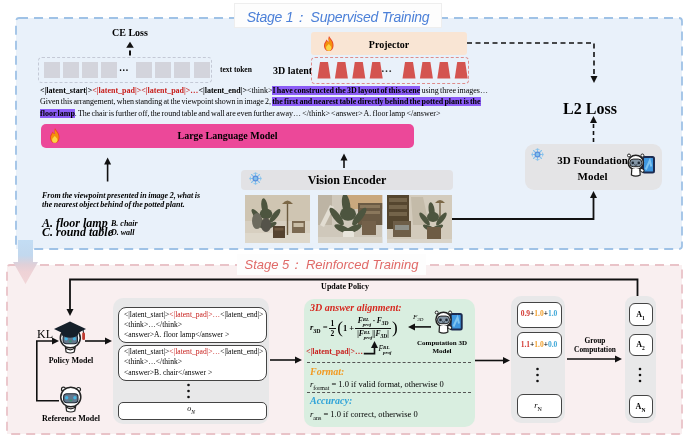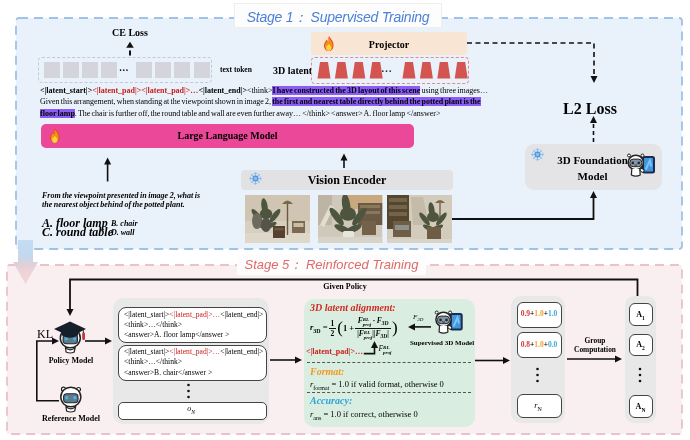--- a/index.html
+++ b/index.html
@@ -91,35 +91,35 @@
   <span class="ser b" style="font-size:12px;line-height:20px;">Vision Encoder</span>
 </div>
 
 <div class="abs" style="left:525px;top:143.5px;width:137px;height:46px;background:#e4e4e6;border-radius:9px;"></div>
 <div class="abs ser b ctr" style="left:550px;top:152px;width:85px;font-size:11px;line-height:16px;">3D Foundation Model</div>
 
 <div class="abs ser b i" style="left:42px;top:191px;font-size:8px;line-height:9.4px;white-space:nowrap;word-spacing:-0.5px;">From the viewpoint presented in image 2, what is<br>the nearest object behind of the potted plant.</div>
 <div class="abs ser b i" style="left:42px;top:218.5px;font-size:12px;line-height:9.6px;white-space:nowrap;">A. floor lamp<br>C. round table</div>
 <div class="abs ser b i" style="left:111px;top:218.5px;font-size:8px;line-height:9.6px;white-space:nowrap;">B. chair<br>D. wall</div>
 
-<div class="abs ser b ctr" style="left:310px;top:282px;width:70px;font-size:8px;">Given Policy</div>
+<div class="abs ser b ctr" style="left:310px;top:282px;width:70px;font-size:8px;">Update Policy</div>
 <div class="abs ser" style="left:37px;top:327px;font-size:12px;">KL</div>
 <div class="abs ser b ctr" style="left:35px;top:356px;width:72px;font-size:8px;">Policy Model</div>
 <div class="abs ser b ctr" style="left:30px;top:414px;width:82px;font-size:8px;">Reference Model</div>
 
 <div class="abs" style="left:113px;top:297.5px;width:156px;height:126.5px;background:#e8e8e9;border-radius:10px;"></div>
 <div class="abs" style="left:117.5px;top:307px;width:147px;height:33.5px;background:#fff;border:1px solid #444;border-radius:8px;"></div>
 <div class="abs ser" style="left:124px;top:309.5px;font-size:7.6px;line-height:10.3px;white-space:nowrap;">&lt;|latent_start|&gt;<span class="red">&lt;|latent_pad|&gt;…</span>&lt;|latent_end|&gt;<br>&lt;think&gt;…&lt;/think&gt;<br>&lt;answer&gt;A. floor lamp&lt;/answer &gt;</div>
 <div class="abs" style="left:117.5px;top:344.5px;width:147px;height:34px;background:#fff;border:1px solid #444;border-radius:8px;"></div>
 <div class="abs ser" style="left:124px;top:347px;font-size:7.6px;line-height:10.3px;white-space:nowrap;">&lt;|latent_start|&gt;<span class="red">&lt;|latent_pad|&gt;…</span>&lt;|latent_end|&gt;<br>&lt;think&gt;…&lt;/think&gt;<br>&lt;answer&gt;B. chair&lt;/answer &gt;</div>
 <div class="abs" style="left:117.5px;top:402px;width:147px;height:15.5px;background:#fff;border:1px solid #444;border-radius:5px;"></div>
 <div class="abs ser i ctr" style="left:117.5px;top:404px;width:147px;font-size:8px;">o<sub>N</sub></div>
 
 <div class="abs" style="left:303.5px;top:299px;width:171px;height:127.5px;background:#d9eee0;border-radius:10px;"></div>
-<div class="abs ser b i" style="left:310px;top:301.5px;font-size:10px;color:#d6281f;">3D latent alignment:</div>
+<div class="abs ser b i" style="left:310px;top:301.5px;font-size:10px;color:#d6281f;">3D answer alignment:</div>
 
 <div class="abs ser b" style="left:310px;top:316px;font-size:8.5px;">
   <table style="border-collapse:collapse;">
       <tbody>
         <tr>
     <td style="padding:0;font-style:italic;">r<sub style="font-style:normal;">3D</sub>&nbsp;=</td>
     <td style="padding:0 1px;text-align:center;font-size:7.5px;">
             <div style="border-bottom:1px solid #111;padding:0 2px;">1</div>
             <div style="padding:0 2px;">2</div>
           </td>
@@ -128,35 +128,35 @@
     <td style="padding:0 1px;text-align:center;font-style:italic;font-size:7.5px;">
       <div style="border-bottom:1px solid #111;padding:0 2px;">F<span class="st"><div>RL</div><div>proj</div></span> · F<span style="font-size:5.5px;vertical-align:-2px;">3D</span></div>
       <div style="padding:0 2px;">|F<span class="st"><div>RL</div><div>proj</div></span>||F<span style="font-size:5.5px;vertical-align:-2px;">3D</span>|</div>
     </td>
     <td style="padding:0;font-size:17px;font-weight:normal;">)</td>
   </tr>
       </tbody>
     </table>
 </div>
 <div class="abs ser i" style="left:413px;top:313px;font-size:7px;">F<sub style="font-size:5px;">3D</sub></div>
-<div class="abs ser b ctr" style="left:409px;top:338.5px;width:66px;font-size:7px;">Supervised 3D Model</div>
+<div class="abs ser b ctr" style="left:409px;top:338.5px;width:66px;font-size:7px;">Computation 3D Model</div>
 <div class="abs ser b red" style="left:306px;top:346.5px;font-size:8px;">&lt;|latent_pad|&gt;…</div>
 <div class="abs ser i" style="left:378.5px;top:343.5px;font-size:7.5px;">F<span class="st" style="font-weight:bold;"><div>RL</div><div>proj</div></span></div>
 <div class="abs" style="left:307px;top:362px;width:164px;border-top:1.5px dashed #555;"></div>
 <div class="abs ser b i" style="left:310px;top:365.5px;font-size:10px;color:#f2991f;">Format:</div>
 <div class="abs ser" style="left:310px;top:378.5px;font-size:8.5px;"><span class="i">r</span><sub style="font-size:6px;">format</sub> = 1.0 if valid format, otherwise 0</div>
 <div class="abs" style="left:307px;top:391.5px;width:164px;border-top:1.5px dashed #555;"></div>
 <div class="abs ser b i" style="left:310px;top:394.5px;font-size:10px;color:#2ea3d8;">Accuracy:</div>
 <div class="abs ser" style="left:310px;top:408.5px;font-size:8.5px;"><span class="i">r</span><sub style="font-size:6px;">ans</sub> = 1.0 if correct, otherwise 0</div>
 
 <div class="abs" style="left:510.5px;top:295.5px;width:54px;height:127.5px;background:#e8e8e9;border-radius:10px;"></div>
 <div class="abs ctr" style="left:516.5px;top:301.5px;width:43px;height:24px;background:#fff;border:1px solid #444;border-radius:6px;"></div>
 <div class="abs ser b ctr" style="left:516.5px;top:309px;width:45px;font-size:7.5px;white-space:nowrap;"><span style="color:#d33a33;">0.9</span>+<span style="color:#f0a030;">1.0</span>+<span style="color:#3fa8d8;">1.0</span></div>
 <div class="abs ctr" style="left:516.5px;top:332px;width:43px;height:23.5px;background:#fff;border:1px solid #444;border-radius:6px;"></div>
-<div class="abs ser b ctr" style="left:516.5px;top:339.5px;width:45px;font-size:7.5px;white-space:nowrap;"><span style="color:#d33a33;">0.8</span>+<span style="color:#f0a030;">1.0</span>+<span style="color:#3fa8d8;">0.0</span></div>
+<div class="abs ser b ctr" style="left:516.5px;top:339.5px;width:45px;font-size:7.5px;white-space:nowrap;"><span style="color:#d33a33;">1.1</span>+<span style="color:#f0a030;">1.0</span>+<span style="color:#3fa8d8;">0.0</span></div>
 <div class="abs ctr" style="left:516.5px;top:394px;width:43px;height:21.5px;background:#fff;border:1px solid #444;border-radius:6px;"></div>
 <div class="abs ser ctr" style="left:516.5px;top:399.5px;width:43px;font-size:8.5px;"><span class="i">r</span><sub style="font-size:6px;">N</sub></div>
 
 <div class="abs ser b ctr" style="left:557px;top:336px;width:76px;font-size:7.4px;line-height:9px;">Group<br>Computation</div>
 
 <div class="abs" style="left:625px;top:295.5px;width:31px;height:127.5px;background:#e8e8e9;border-radius:9px;"></div>
 <div class="abs ctr" style="left:629px;top:303px;width:21.5px;height:20.5px;background:#fff;border:1px solid #444;border-radius:6px;"></div>
 <div class="abs ser b ctr" style="left:629px;top:309.5px;width:23px;font-size:8px;">A<sub style="font-size:5.5px;">1</sub></div>
 <div class="abs ctr" style="left:629px;top:333.5px;width:21.5px;height:20.5px;background:#fff;border:1px solid #444;border-radius:6px;"></div>
 <div class="abs ser b ctr" style="left:629px;top:340px;width:23px;font-size:8px;">A<sub style="font-size:5.5px;">2</sub></div>

